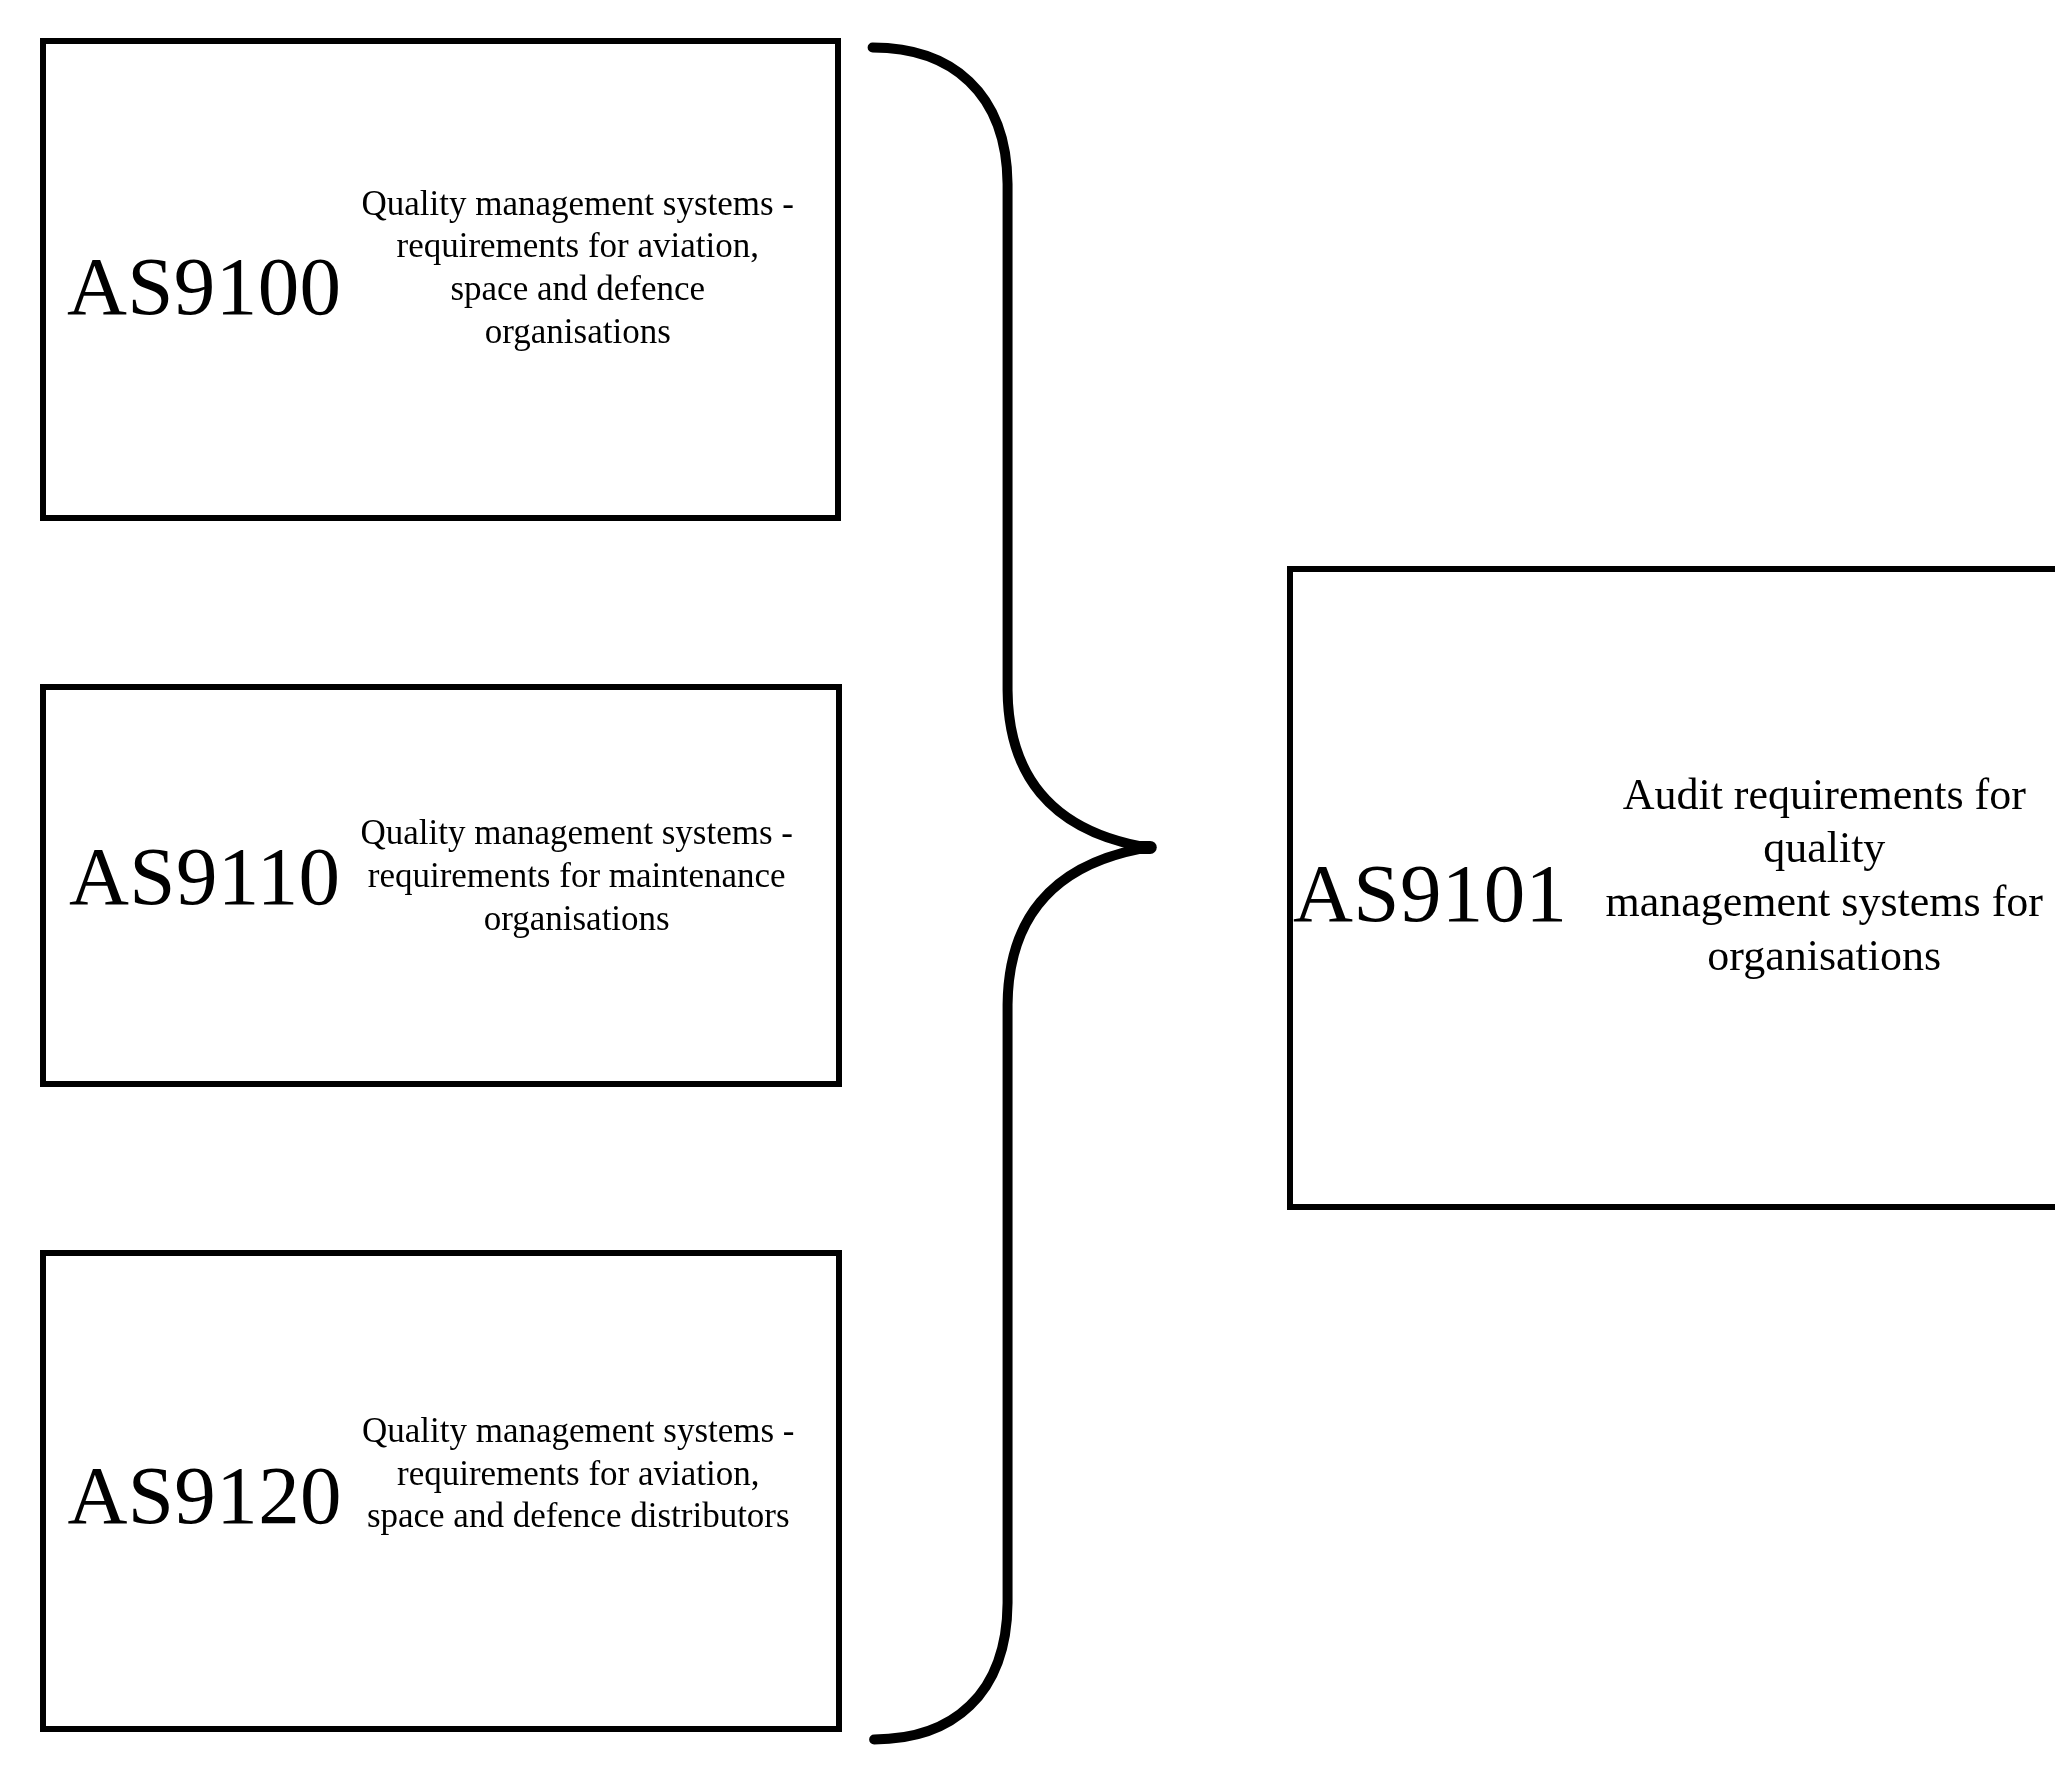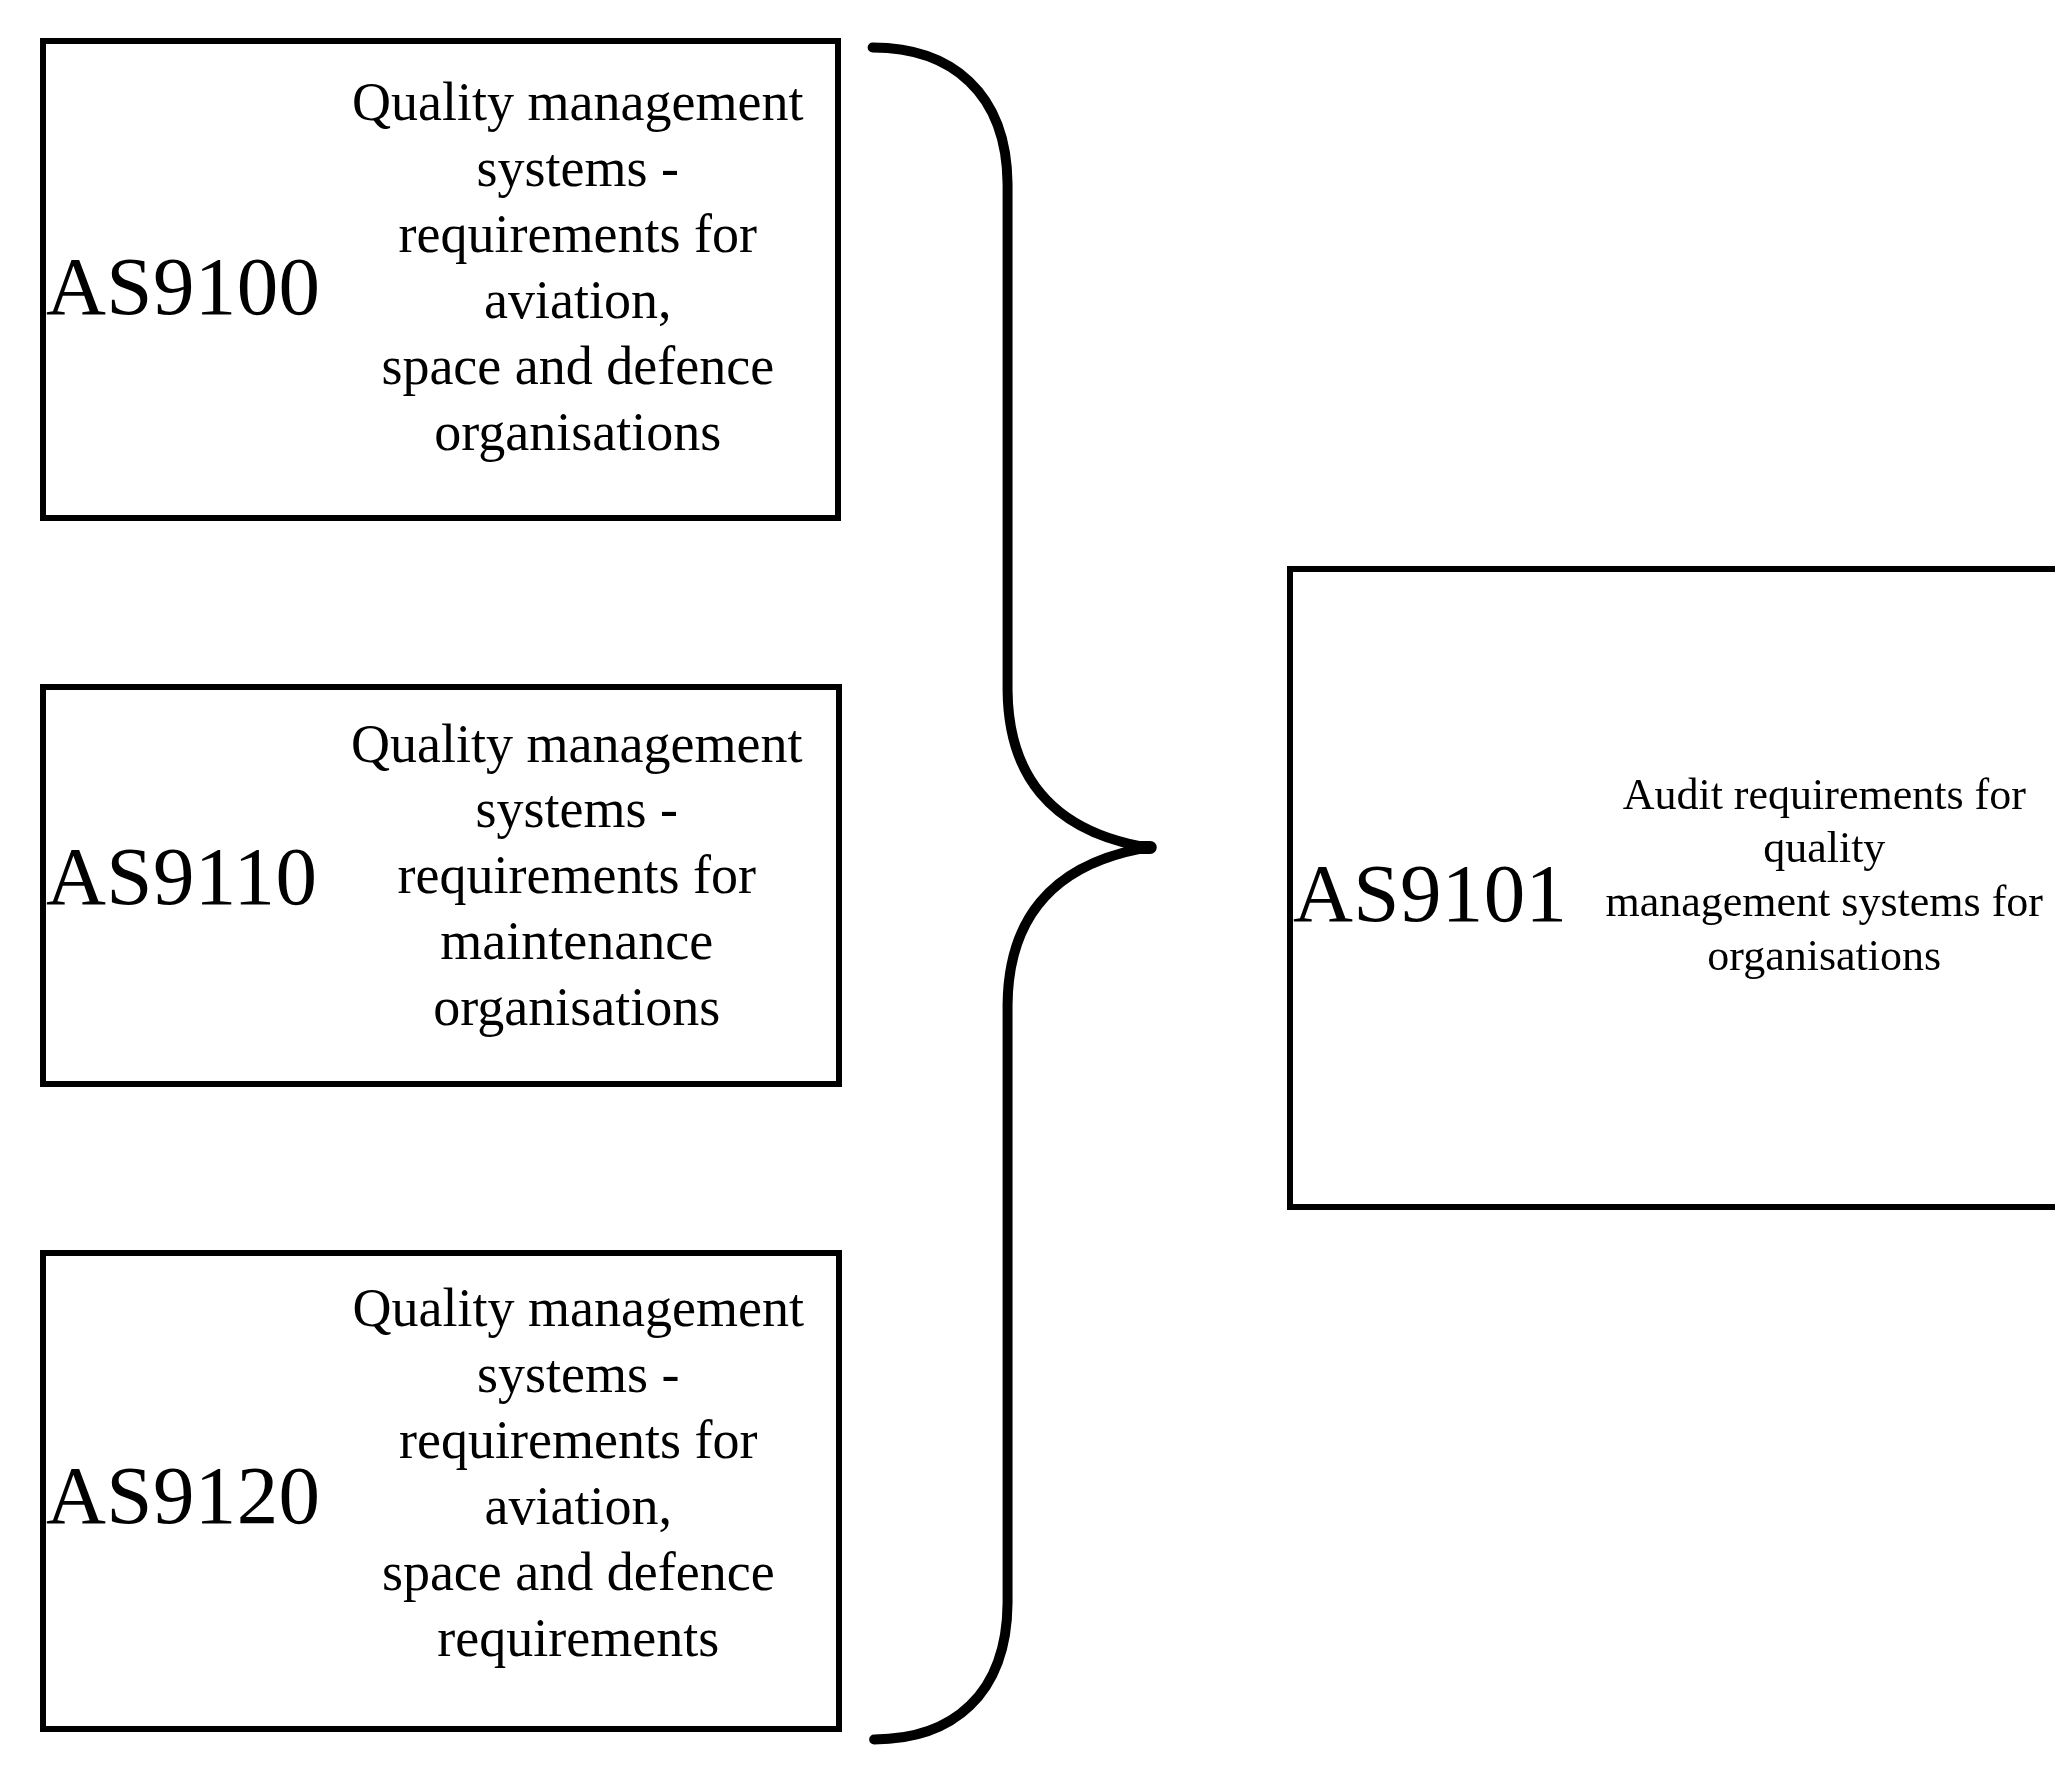--- a/index.html
+++ b/index.html
@@ -31,21 +31,21 @@
     text-align: center;
   }
   .node-title {
     font-size: 83px;
     line-height: 1.06;
     font-weight: normal;
     letter-spacing: 0.4px;
     white-space: nowrap;
   }
   .node-desc {
-    font-size: 54px;
+    font-size: 35px;
     line-height: 1.22;
     font-weight: normal;
     padding: 0 20px;
   }
 
   
   #box-as9100 { left: 40px;   top: 38px;   width: 801px; height: 483px; }
   #box-as9100 .node-title { margin-top: 28px; margin-bottom: 14px; }
   #box-as9100 .node-desc  { margin-bottom: 23px; }
 
@@ -93,21 +93,21 @@
       <div>requirements for maintenance</div>
       <div>organisations</div>
     </div>
   </div>
 
   <div class="node-box" id="box-as9120">
     <div class="node-title">AS9120</div>
     <div class="node-desc">
       <div>Quality management systems -</div>
       <div>requirements for aviation,</div>
-      <div>space and defence requirements</div>
+      <div>space and defence distributors</div>
     </div>
   </div>
 
   <svg id="brace-svg" viewBox="0 0 520 2330">
 
     <path d="M 88 62
              C 190 62, 263 120, 264 240
              L 264 900
              C 265 1010, 320 1080, 435 1103" fill="none" stroke="#000000" stroke-width="13" stroke-linecap="round" stroke-linejoin="round"></path>
 

